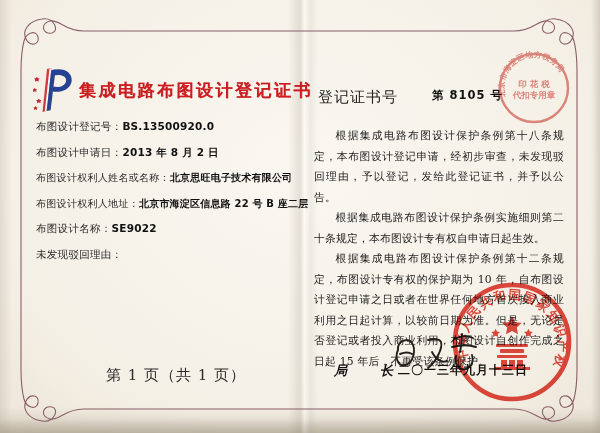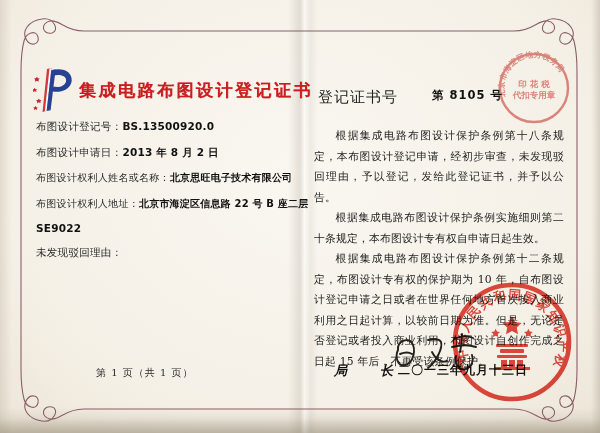--- a/index.html
+++ b/index.html
@@ -34,22 +34,22 @@
   }
   .fields { position:absolute; left:36px; top:120px; width:262px; }
   .field-row { display:flex; align-items:flex-start; margin-bottom:11.5px; white-space:nowrap; }
   .field-label { font-size:10.5px; color:#2b2b2b; font-family:"DejaVu Serif","Liberation Serif",serif; letter-spacing:.3px; }
   .field-value { font-size:10.5px; color:#111; font-weight:bold; letter-spacing:.2px; }
   .fields .field-row:nth-child(3) .field-label,
   .fields .field-row:nth-child(3) .field-value,
   .fields .field-row:nth-child(4) .field-label,
   .fields .field-row:nth-child(4) .field-value { font-size:10px; }
   .page-footer {
-    position:absolute; left:96px; top:366px; width:160px; 
-    font-size:10px; color:#2b2b2b; letter-spacing:1px;
+    position:absolute; left:96px; top:366px; width:160px; text-align:center;
+    font-size:15px; color:#2b2b2b; letter-spacing:1px;
     font-family:"DejaVu Serif","Liberation Serif",serif;
   }
 
   
   .certno-row { position:absolute; left:318px; top:88px; width:250px; display:flex; }
   .certno-label { font-size:15px; color:#222; font-family:"DejaVu Serif","Liberation Serif",serif; letter-spacing:1px; }
   .certno-value { font-size:11.5px; color:#111; font-weight:bold; margin-left:34px; letter-spacing:1px;text-align:right; }
   .body-text { position:absolute; left:314px; top:126px; width:250px; }
   .body-text p {
     font-size:10.8px; line-height:20.5px; color:#1d1d1d; text-align:justify;
@@ -117,20 +117,21 @@
     </div>
     <div class="field-row">
       <span class="field-label">布图设计权利人姓名或名称：</span>
       <span class="field-value">北京思旺电子技术有限公司</span>
     </div>
     <div class="field-row">
       <span class="field-label">布图设计权利人地址：</span>
       <span class="field-value">北京市海淀区信息路 22 号 B 座二层</span>
     </div>
     <div class="field-row">
+      <span class="field-label">布图设计名称：</span>
       <span class="field-value">SE9022</span>
     </div>
     <div class="field-row">
       <span class="field-label">未发现驳回理由：</span>
     </div>
   </div>
 
   <div class="page-footer">第 1 页（共 1 页）</div>
 
   <div class="certno-row">

